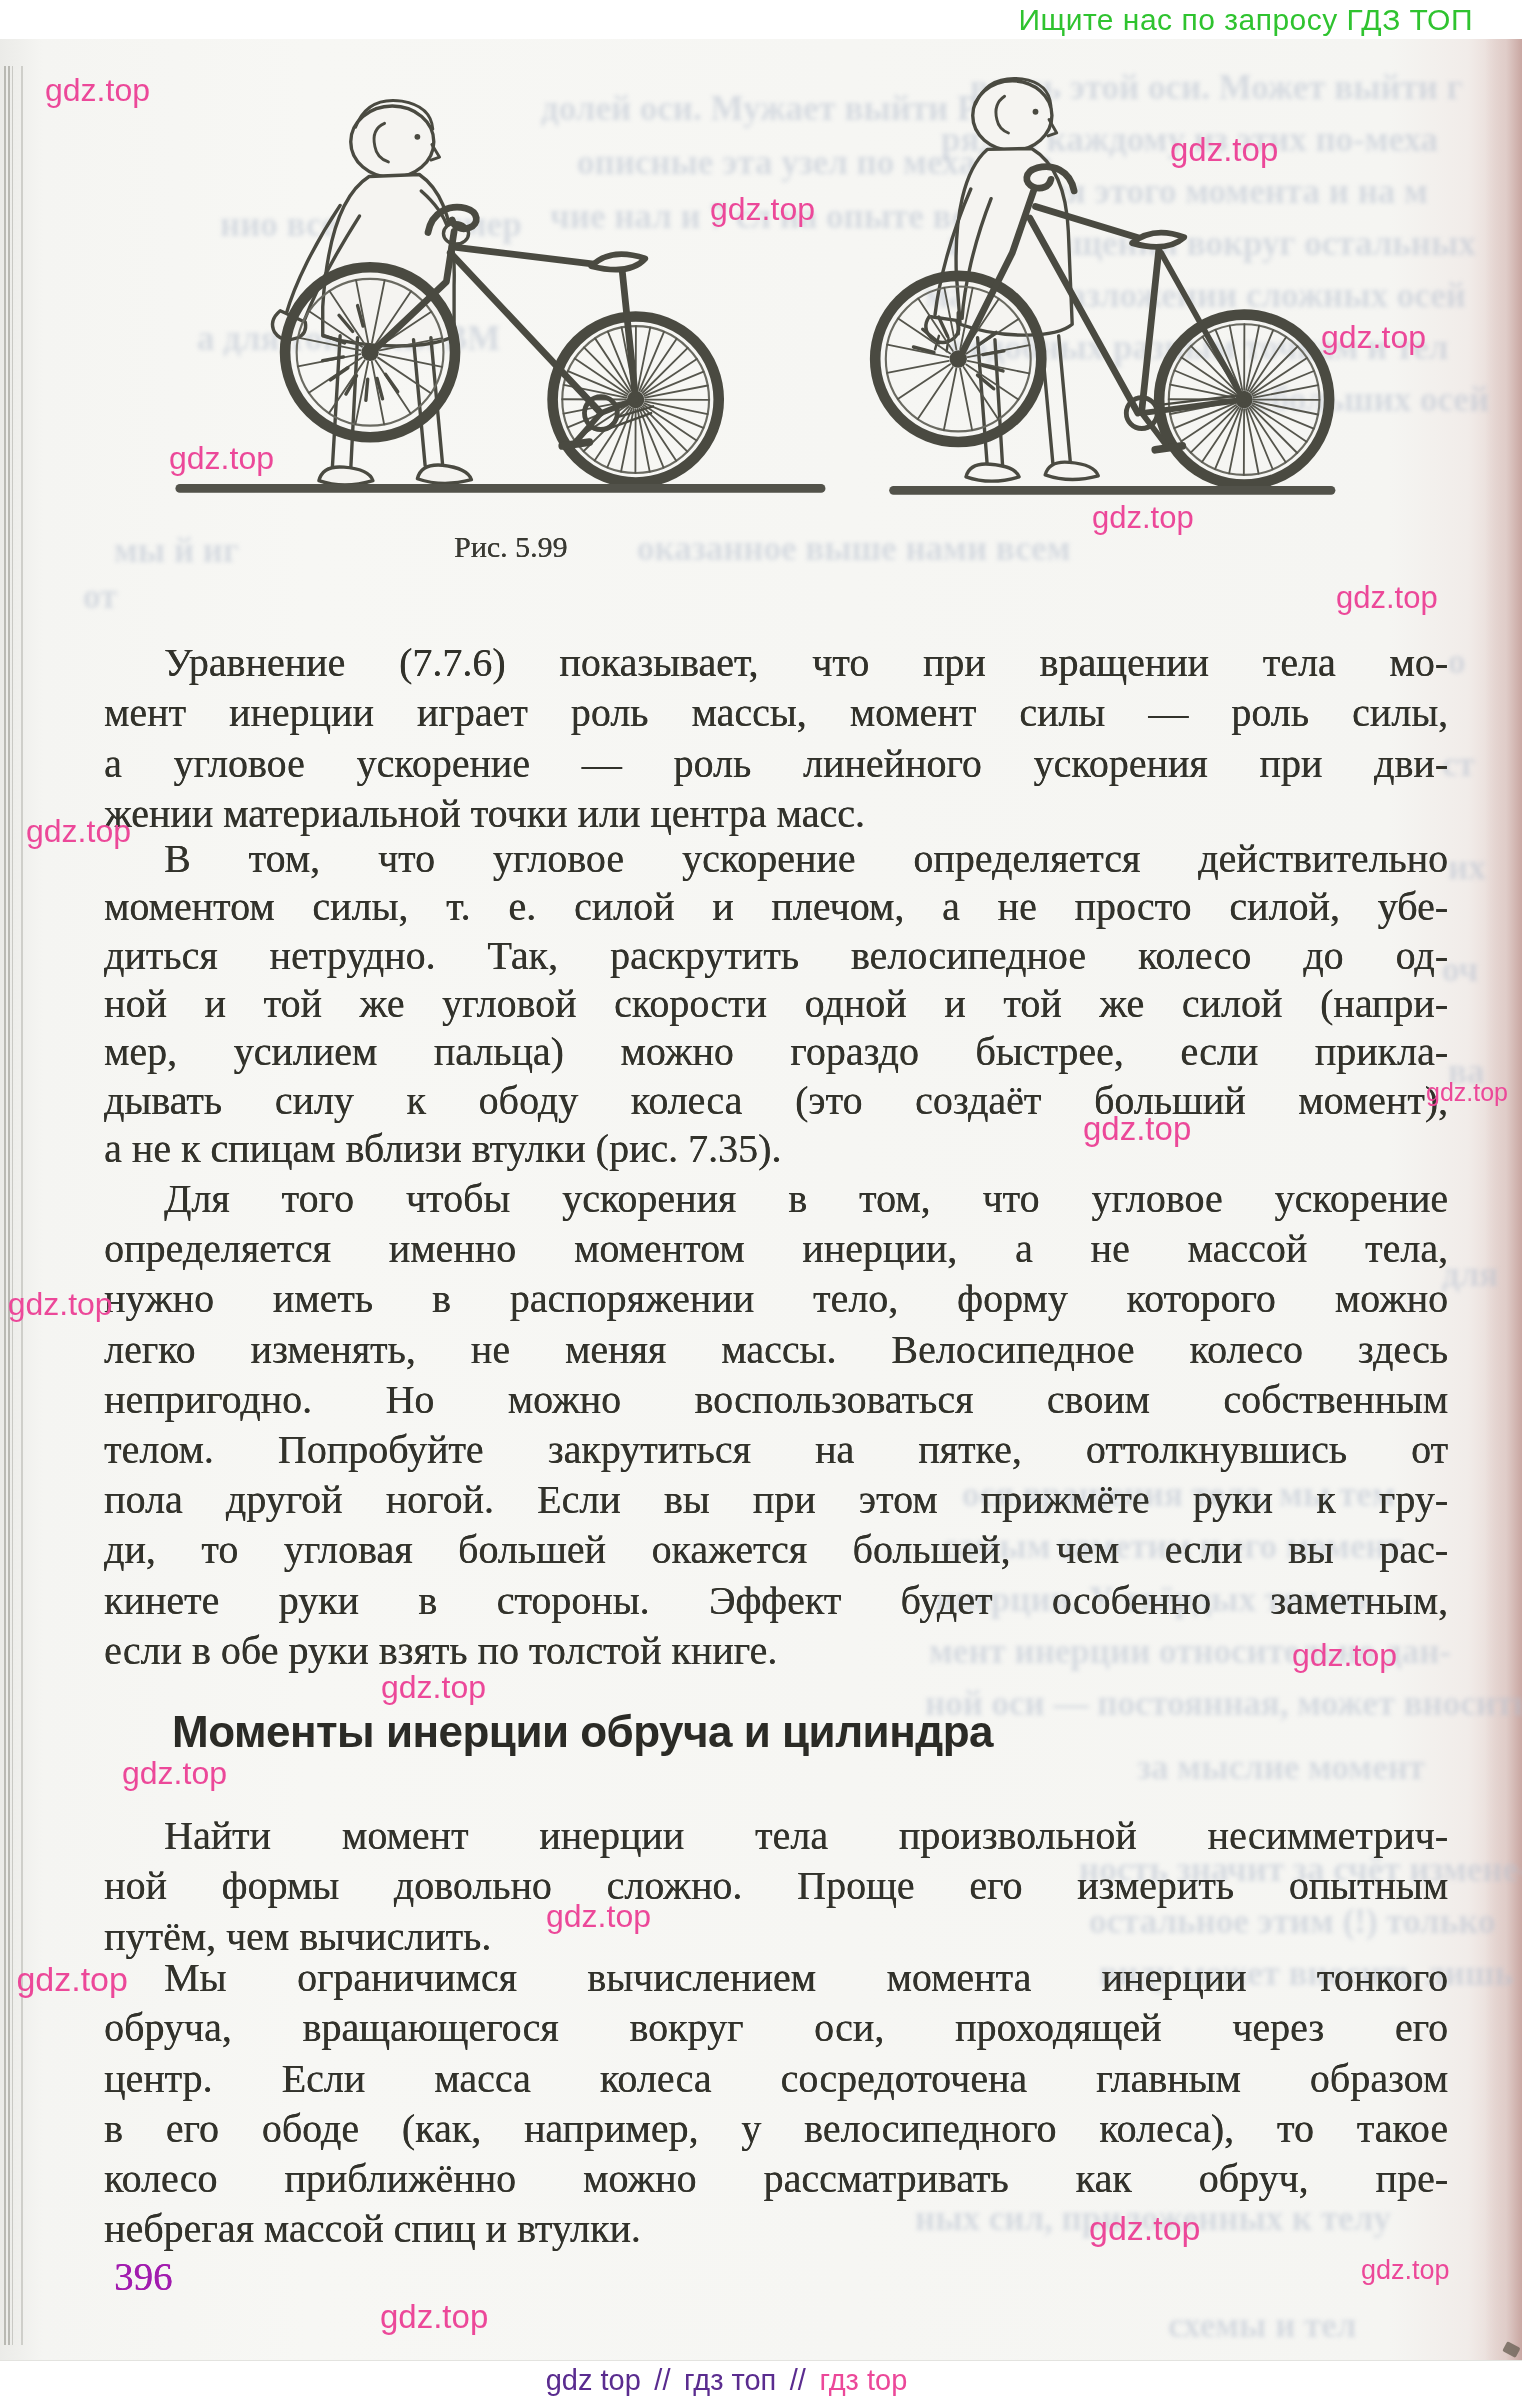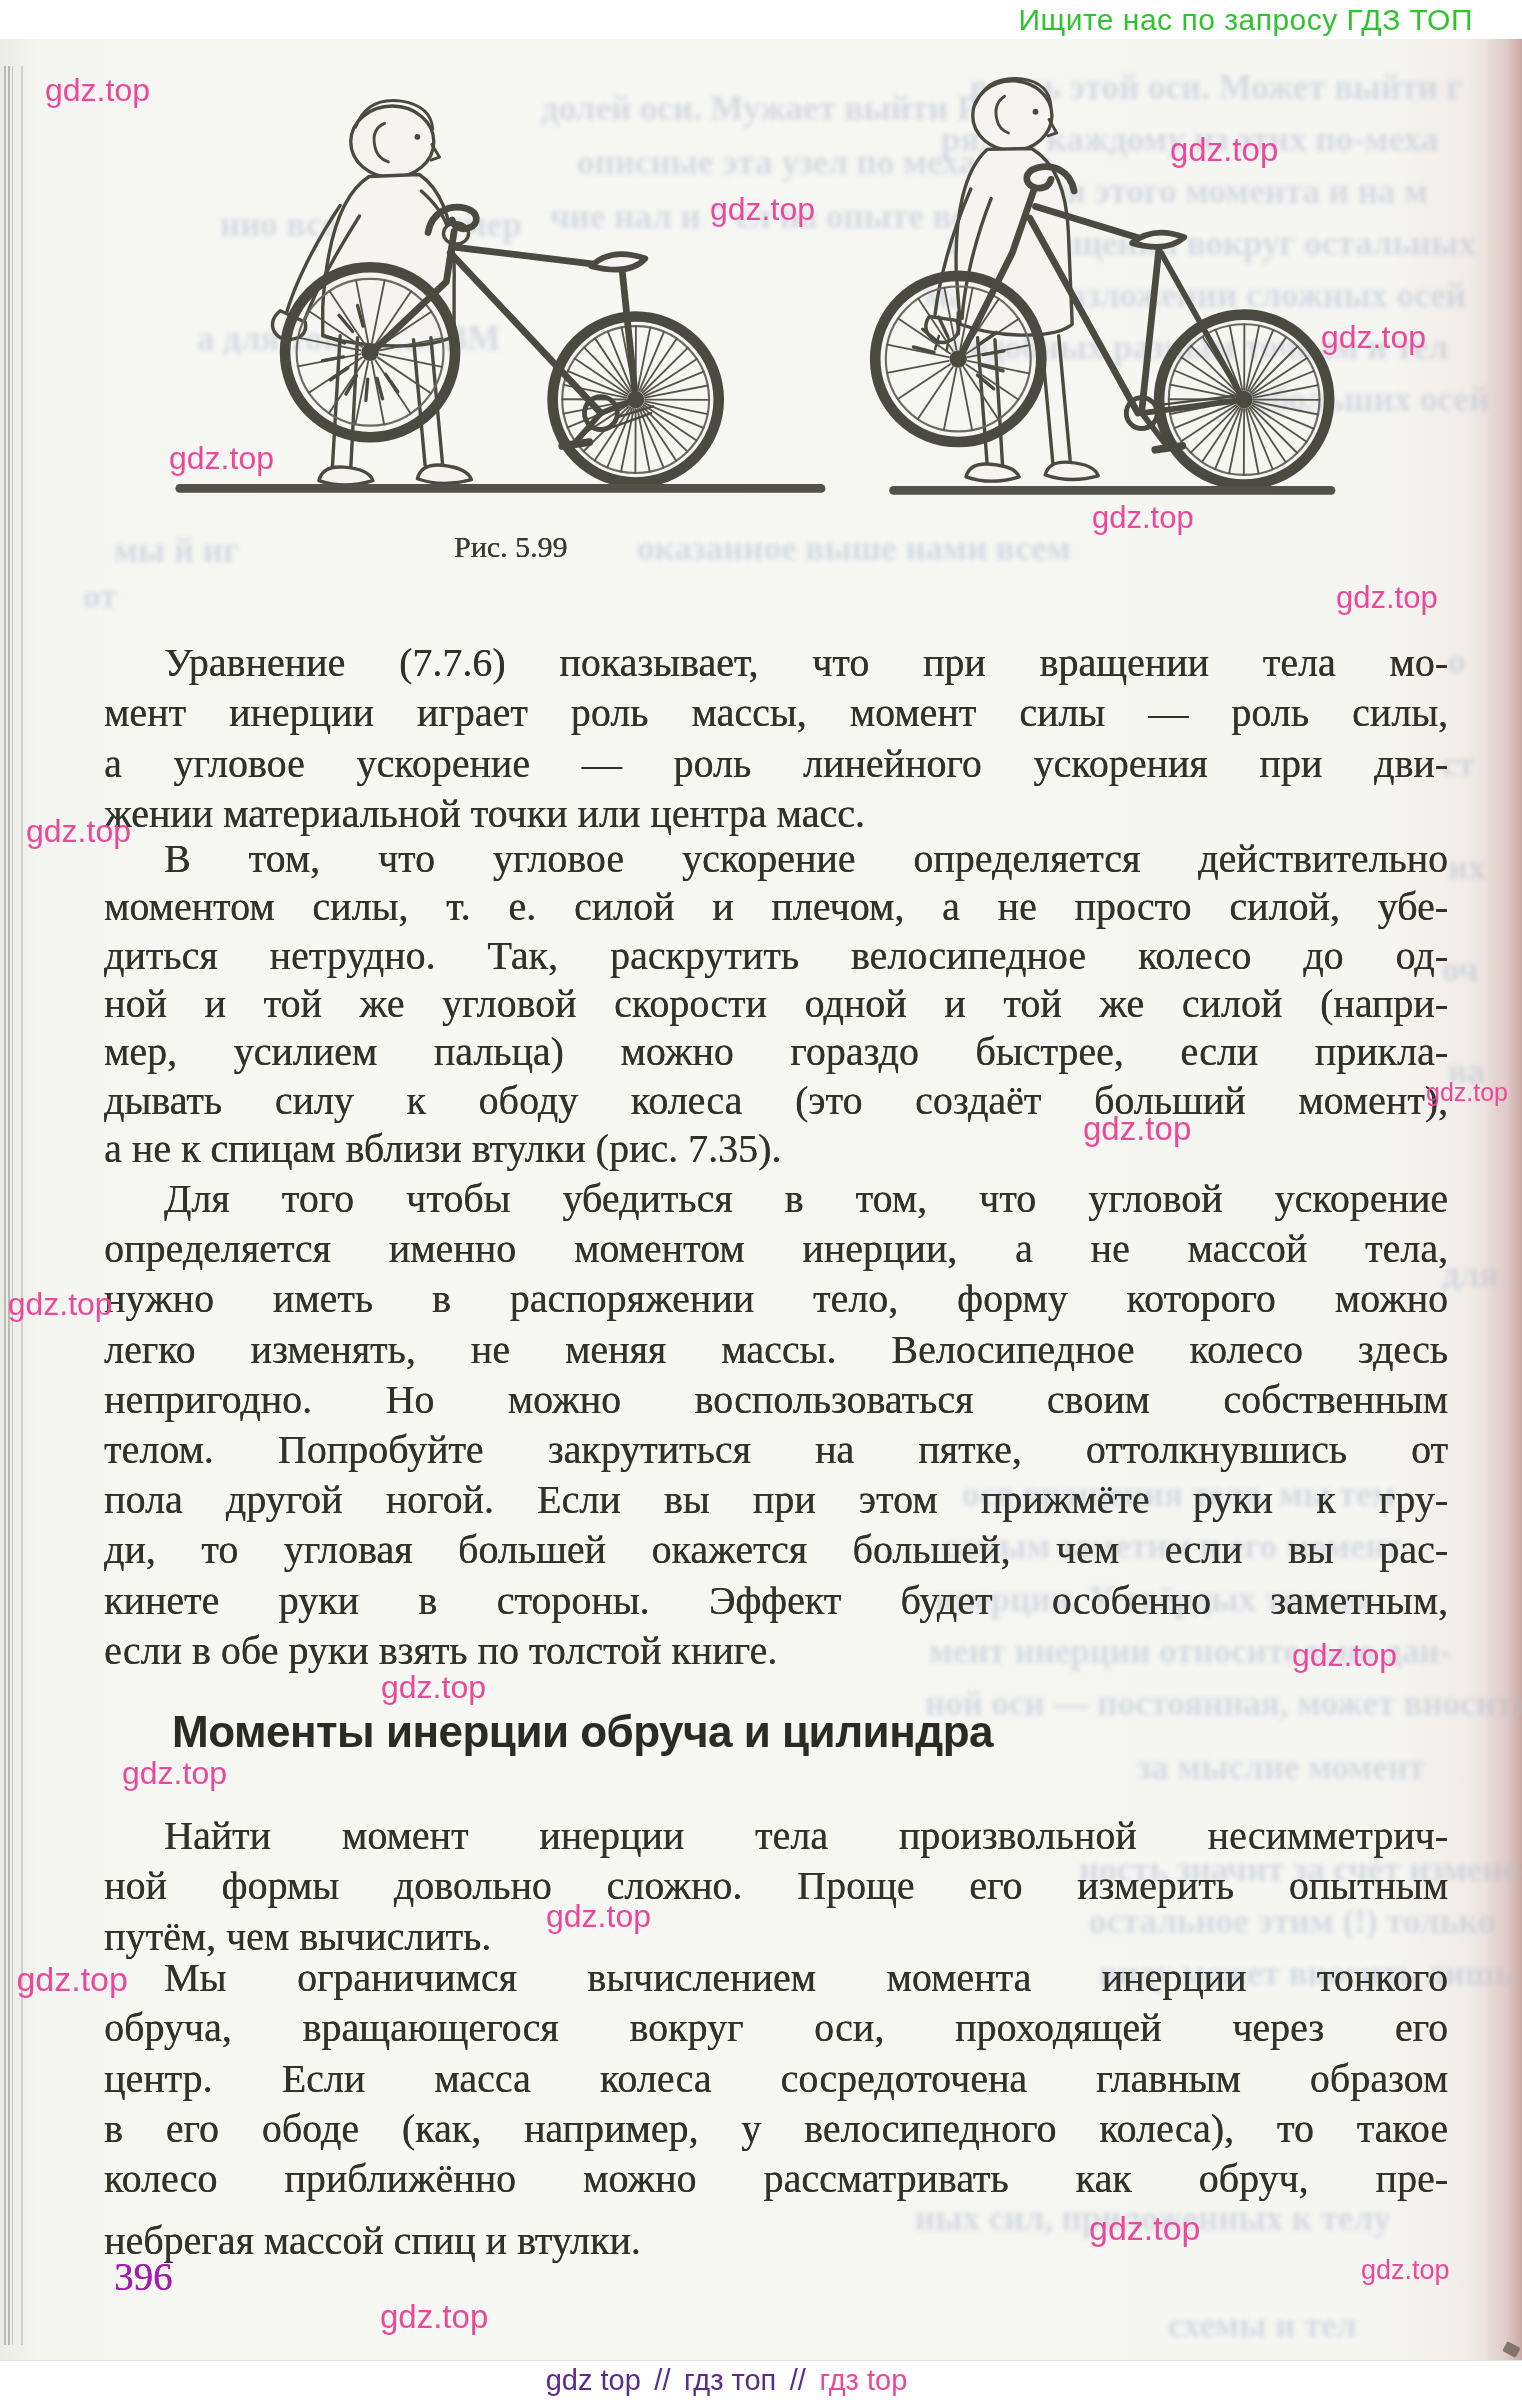--- a/index.html
+++ b/index.html
@@ -299,39 +299,39 @@
       <div class="line" style="top: 690px;">мент инерции играет роль массы, момент силы — роль силы,</div>
       <div class="line" style="top: 741px;">а угловое ускорение — роль линейного ускорения при дви-</div>
       <div class="line last" style="top: 791px;">жении материальной точки или центра масс.</div>
       <div class="line first" style="top: 836px;">В том, что угловое ускорение определяется действительно</div>
       <div class="line" style="top: 884px;">моментом силы, т. е. силой и плечом, а не просто силой, убе-</div>
       <div class="line" style="top: 933px;">диться нетрудно. Так, раскрутить велосипедное колесо до од-</div>
       <div class="line" style="top: 981px;">ной и той же угловой скорости одной и той же силой (напри-</div>
       <div class="line" style="top: 1029px;">мер, усилием пальца) можно гораздо быстрее, если прикла-</div>
       <div class="line" style="top: 1078px;">дывать силу к ободу колеса (это создаёт больший момент),</div>
       <div class="line last" style="top: 1126px;">а не к спицам вблизи втулки (рис. 7.35).</div>
-      <div class="line first" style="top: 1176px;">Для того чтобы убедиться в том, что угловой ускорение</div>
+      <div class="line first" style="top: 1176px;">Для того чтобы ускорения в том, что угловое ускорение</div>
       <div class="line" style="top: 1226px;">определяется именно моментом инерции, а не массой тела,</div>
       <div class="line" style="top: 1276px;">нужно иметь в распоряжении тело, форму которого можно</div>
       <div class="line" style="top: 1327px;">легко изменять, не меняя массы. Велосипедное колесо здесь</div>
       <div class="line" style="top: 1377px;">непригодно. Но можно воспользоваться своим собственным</div>
       <div class="line" style="top: 1427px;">телом. Попробуйте закрутиться на пятке, оттолкнувшись от</div>
       <div class="line" style="top: 1477px;">пола другой ногой. Если вы при этом прижмёте руки к гру-</div>
       <div class="line" style="top: 1527px;">ди, то угловая большей окажется большей, чем если вы рас-</div>
       <div class="line" style="top: 1578px;">кинете руки в стороны. Эффект будет особенно заметным,</div>
       <div class="line last" style="top: 1628px;">если в обе руки взять по толстой книге.</div>
       <div class="line first" style="top: 1813px;">Найти момент инерции тела произвольной несимметрич-</div>
       <div class="line" style="top: 1863px;">ной формы довольно сложно. Проще его измерить опытным</div>
       <div class="line last" style="top: 1914px;">путём, чем вычислить.</div>
       <div class="line first" style="top: 1955px;">Мы ограничимся вычислением момента инерции тонкого</div>
       <div class="line" style="top: 2005px;">обруча, вращающегося вокруг оси, проходящей через его</div>
       <div class="line" style="top: 2056px;">центр. Если масса колеса сосредоточена главным образом</div>
       <div class="line" style="top: 2106px;">в его ободе (как, например, у велосипедного колеса), то такое</div>
       <div class="line" style="top: 2156px;">колесо приближённо можно рассматривать как обруч, пре-</div>
-      <div class="line last" style="top: 2206px; margin-top: 12px;">небрегая массой спиц и втулки.</div>
+      <div class="line last" style="top: 2206px;">небрегая массой спиц и втулки.</div>
     </div>
 
   <div class="heading">Моменты инерции обруча и цилиндра</div>
 
   <div class="pagenum">396</div>
 
   <div id="watermarks">
       <span class="wm" style="left: 45px; top: 72px; font-size: 32px;">gdz.top</span>
       <span class="wm" style="left: 710px; top: 191px; font-size: 32px;">gdz.top</span>
       <span class="wm" style="left: 1170px; top: 131px; font-size: 33px;">gdz.top</span>

